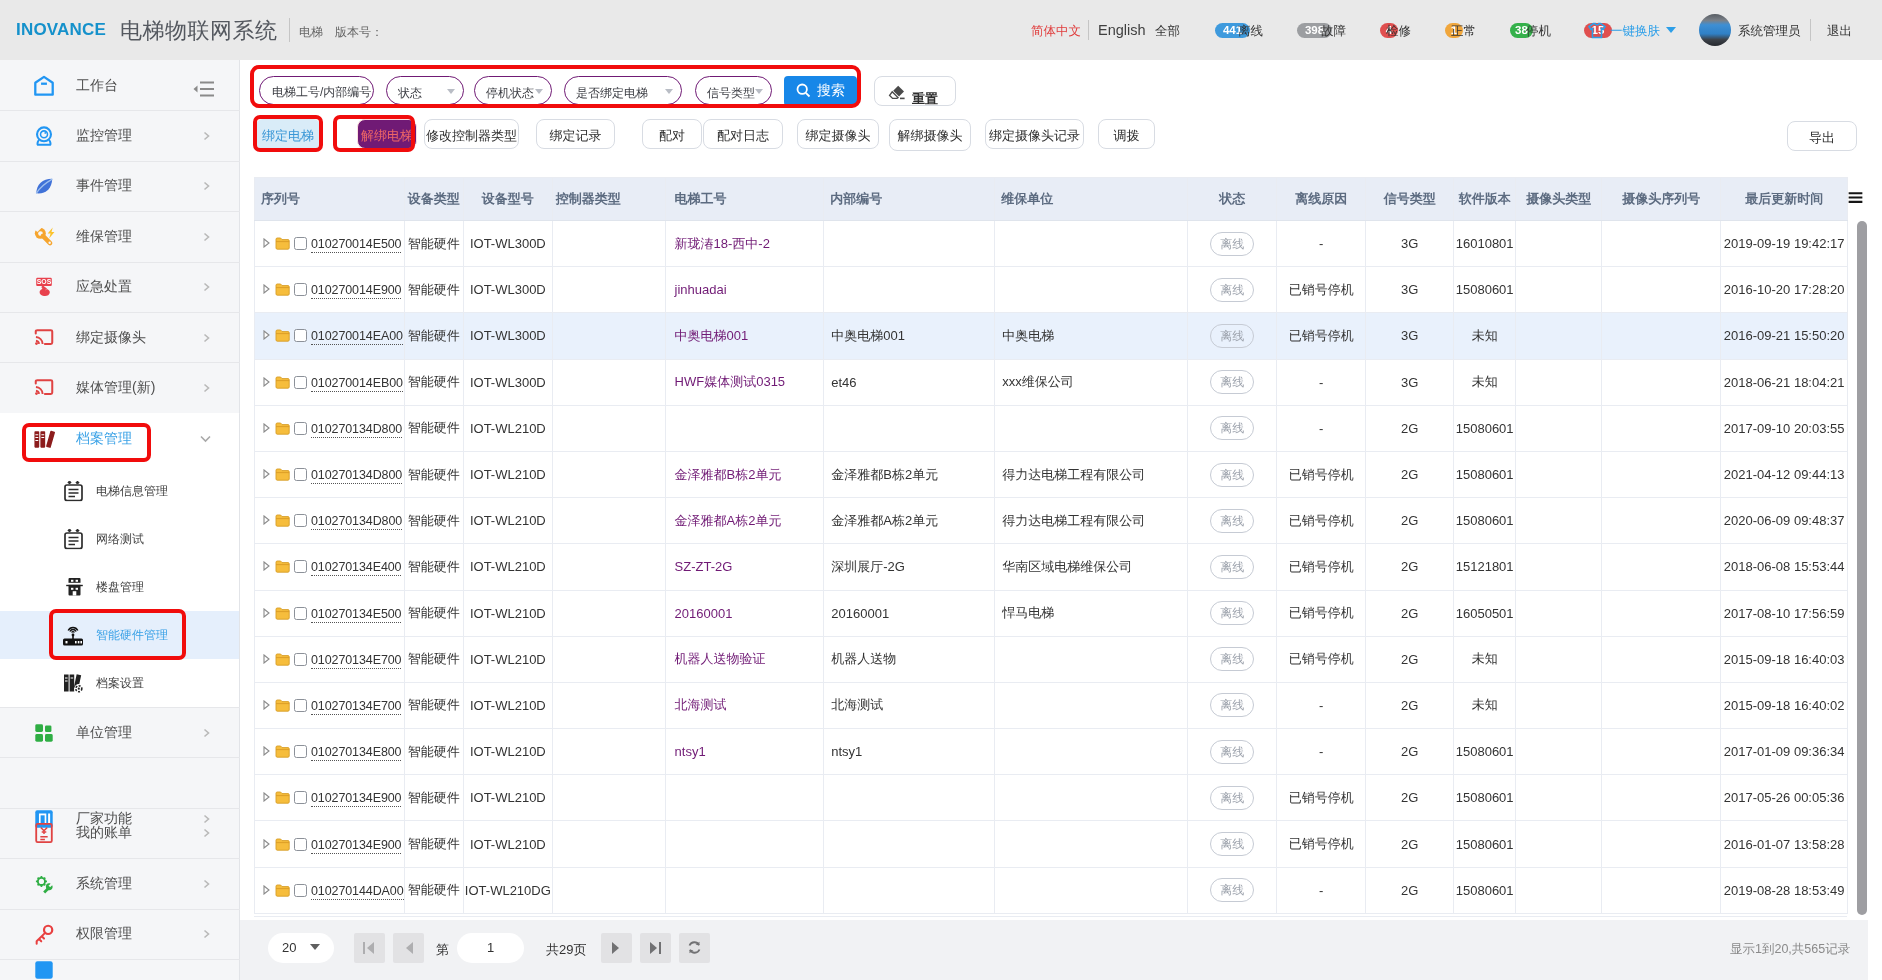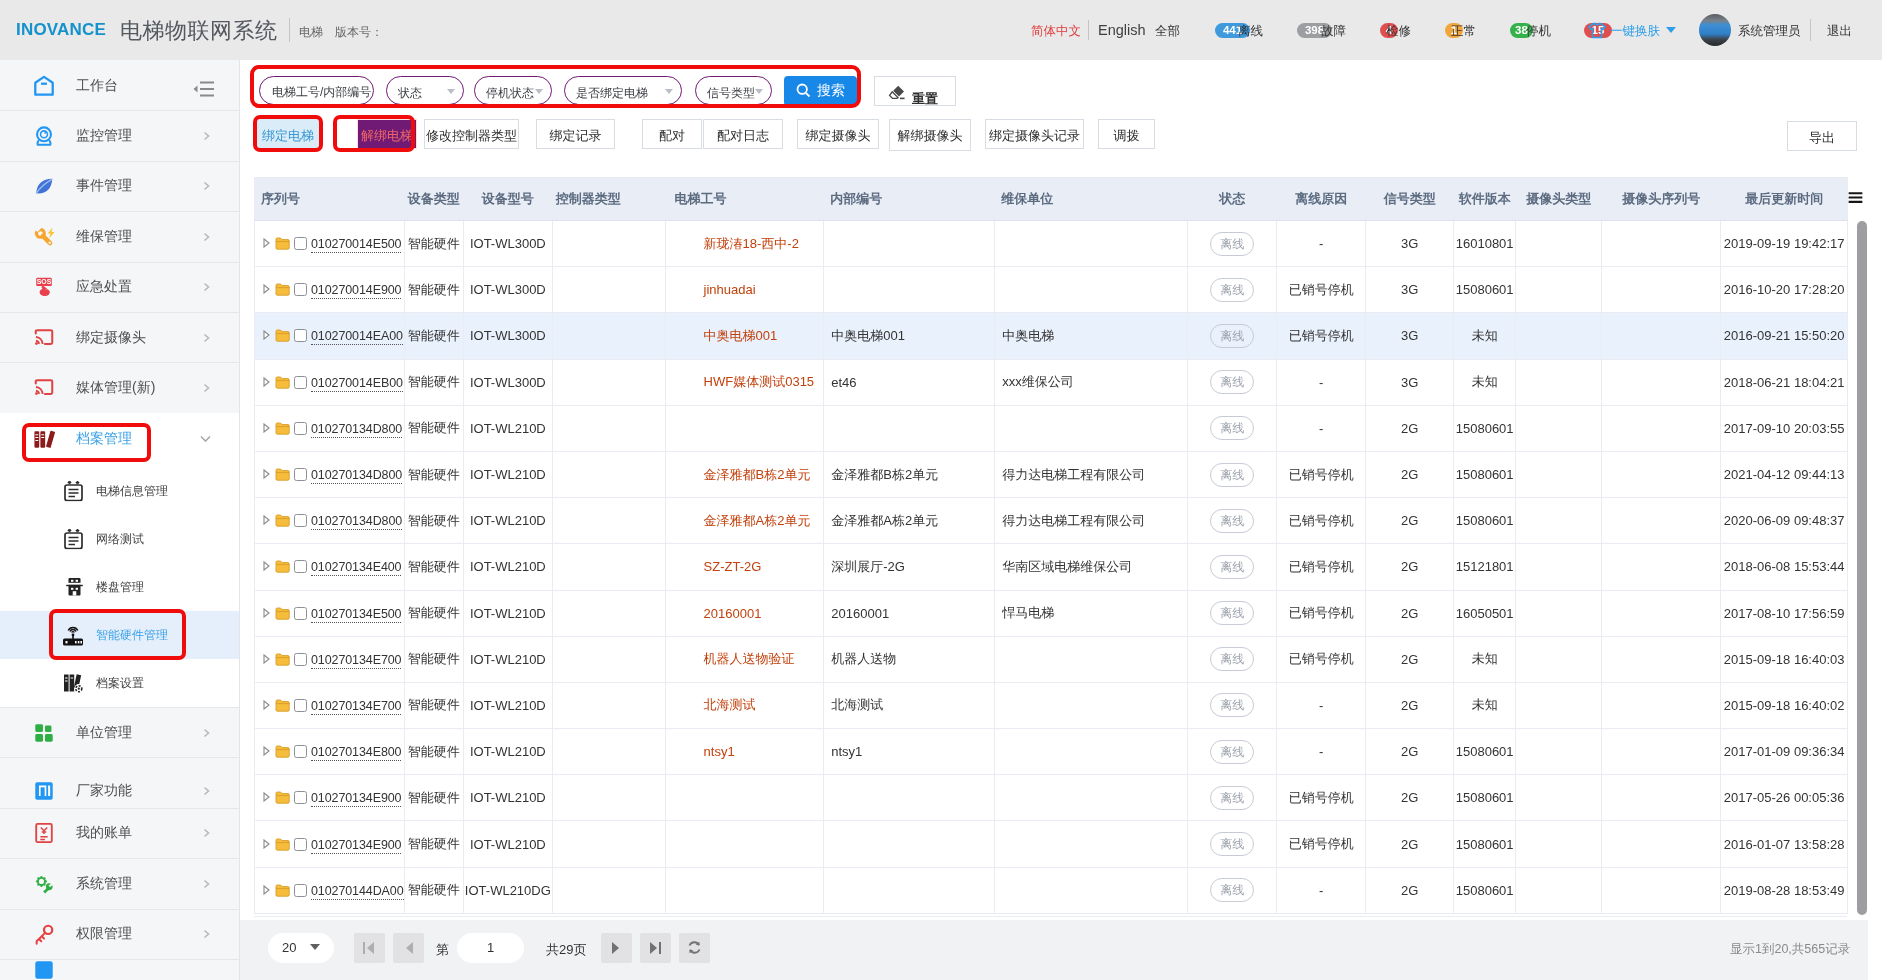--- a/index.html
+++ b/index.html
@@ -21,31 +21,31 @@
 .micon{position:absolute;left:33px;top:50%;transform:translateY(-50%);width:22px;height:22px;}
 .marrow{position:absolute;right:28px;top:50%;transform:translateY(-50%);width:9px;height:9px;}
 .msep{position:absolute;left:0;width:240px;height:1px;background:#e6e7ea;}
 .smitem{position:absolute;left:0;width:239px;height:48px;background:#fff;}
 .smlabel{position:absolute;left:96px;top:50%;transform:translateY(-50%);font-size:12px;color:#3f3f3f;}
 .smicon{position:absolute;left:62px;top:50%;transform:translateY(-50%);width:22px;height:22px;}
 
 .pill{position:absolute;white-space:nowrap;height:29px;border:1px solid #701a75;border-radius:15px;background:#fff;font-size:13px;color:#3c3e44;}
 .pill .ph{position:absolute;left:11px;top:8px;font-size:12px;}
 .selarr{position:absolute;right:8px;top:12px;width:0;height:0;border-left:4.5px solid transparent;border-right:4.5px solid transparent;border-top:5.5px solid #b9bdc5;}
-.btn{position:absolute;height:30px;border:1px solid #d8dce3;border-radius:0;background:#fff;font-size:13px;color:#2e2e2e;text-align:center;}
+.btn{position:absolute;height:30px;border:1px solid #d8dce3;border-radius:8px;background:#fff;font-size:13px;color:#2e2e2e;text-align:center;}
 .btn span{display:inline-block;margin-top:7px;}
 .redbox{position:absolute;border:4px solid #f10c0c;border-radius:7px;z-index:50;}
 
 #tbl{position:absolute;left:254px;top:177px;}
 table{border-collapse:collapse;table-layout:fixed;}
 td,th{border:1px solid #e9ecf2;overflow:hidden;white-space:nowrap;font-weight:normal;}
 thead th{height:43px;background:#e8edf6;color:#5c6b80;font-size:13px;font-weight:bold;border-bottom:1px solid #dfe4ec;}
 tbody td{height:46.2px;font-size:13px;color:#333;background:#fff;}
 tr.sel td{background:#e9f1fc;}
-.lnk{color:#c2410c;margin-left:29px;}
+.lnk{color:#701a75;}
 .ser{color:#333;border-bottom:1px dotted #555;padding-bottom:1px;font-size:12.5px;letter-spacing:-0.1px;}
 .stat{display:inline-block;width:44px;height:24px;line-height:22px;border:1px solid #c6cbd4;border-radius:12px;color:#9ba1ab;font-size:12px;background:transparent;}
 .tl{text-align:left;}
 .tc{text-align:center;}
 
 #pager{position:absolute;left:240px;top:920px;width:1628px;height:60px;background:#f1f2f4;}
 .pgpill{position:absolute;top:13px;height:30px;background:#fff;border-radius:15px;font-size:13px;color:#333;text-align:center;line-height:30px;}
 .pgbtn{position:absolute;top:13px;width:31px;height:30px;background:#e2e2e4;border-radius:2px;}
 .pgtxt{position:absolute;top:21px;font-size:13px;color:#333;}
 </style></head>
@@ -253,21 +253,21 @@
         <rect x="13.1" y="3.9" width="7" height="7" rx="1.4" fill="#2fae44"></rect>
         <rect x="2.5" y="13.1" width="8.4" height="8.4" rx="1.6" fill="#2fae44"></rect>
         <rect x="13.1" y="13.1" width="8.4" height="8.4" rx="1.6" fill="#2fae44"></rect>
       </svg>
       <div class="mlabel">单位管理</div>
       <svg class="marrow" viewBox="0 0 9 9">
         <path d="M2.5 1 L6.5 4.5 L2.5 8" fill="none" stroke="#b9b9b9" stroke-width="1.6"></path>
       </svg>
     </div>
     <div class="msep" style="position:absolute;left:0;top:697.4px;"></div>
-    <div class="mitem" style="top:705px;">
+    <div class="mitem" style="top:733px;">
       <svg class="micon" viewBox="0 0 24 24">
         <rect x="2.5" y="2.5" width="19" height="19" rx="2" fill="#2196f3"></rect>
         <rect x="6.5" y="6" width="8" height="11.5" fill="#fff"></rect>
         <rect x="8.3" y="8" width="4.4" height="9.5" fill="#2196f3"></rect>
         <rect x="16.5" y="6" width="2.2" height="11.5" fill="#fff"></rect>
       </svg>
       <div class="mlabel">厂家功能</div>
       <svg class="marrow" viewBox="0 0 9 9">
         <path d="M2.5 1 L6.5 4.5 L2.5 8" fill="none" stroke="#b9b9b9" stroke-width="1.6"></path>
       </svg>

